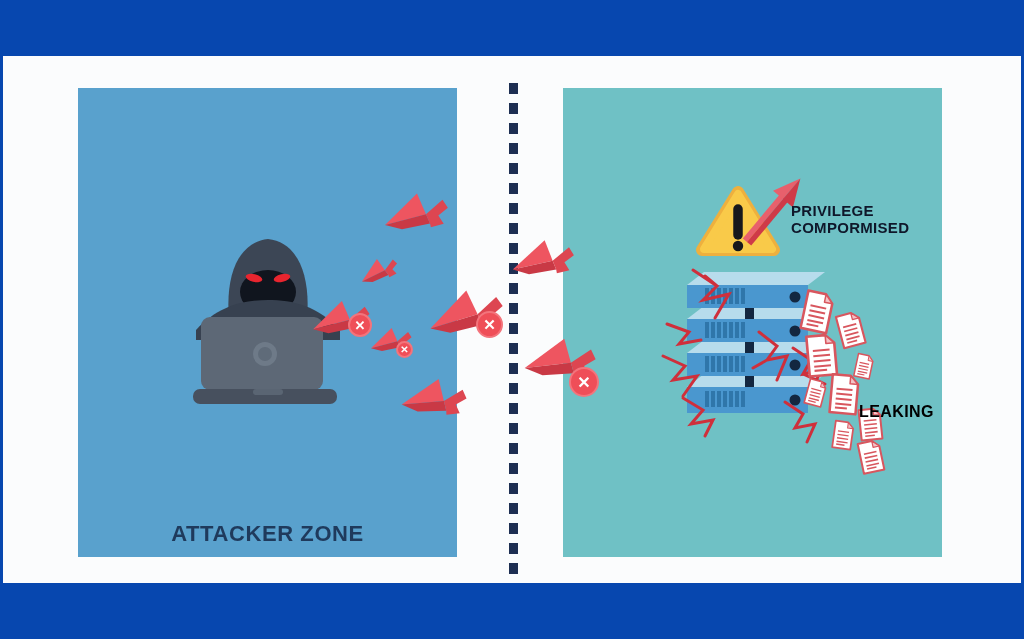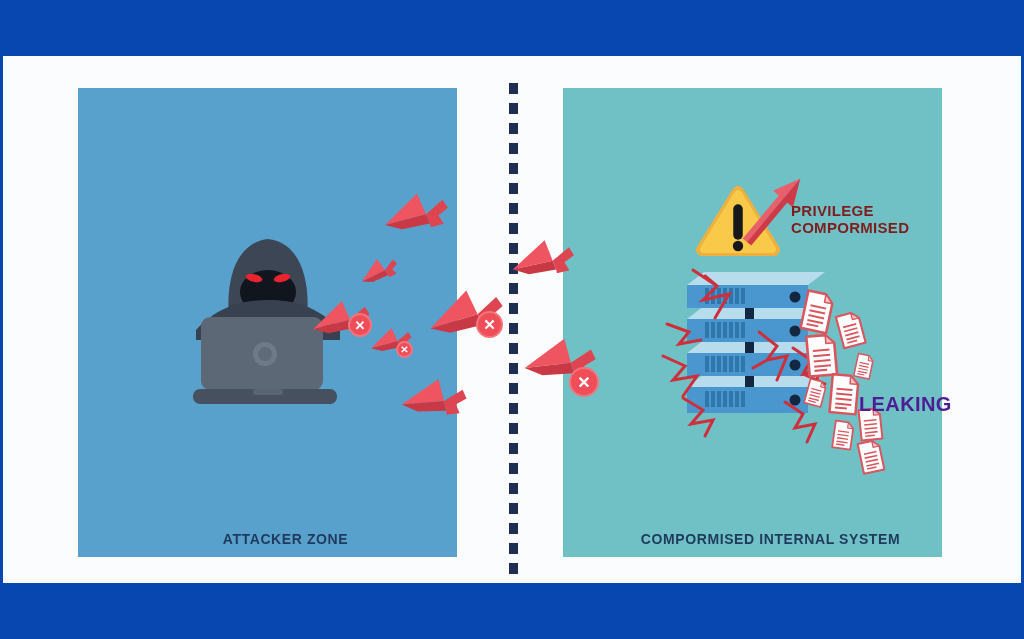--- a/index.html
+++ b/index.html
@@ -10,32 +10,32 @@
   .canvas { position:absolute; left:3px; top:56px; width:1018px; height:527px;
             background:#fbfcfd; overflow:hidden; }
 
   .panel { position:absolute; top:32px; width:379px; height:469px; }
   .panel.left  { left:75px;  background:#59a1cd; }
   .panel.right { left:560px; background:#6fc1c5; }
 
   .panel > svg.scene { position:absolute; left:0; top:0; width:379px; height:469px; }
 
   .zone-label { position:absolute; left:0; right:0; bottom:10px; text-align:center;
-                font-size:14px; font-weight:bold; letter-spacing:0.6px; color:#1f3a5c;
-                white-space:nowrap;padding-left:36px; }
+                font-size:22px; font-weight:bold; letter-spacing:0.6px; color:#1f3a5c;
+                white-space:nowrap; }
 
   .divider { position:absolute; left:506px; top:27px; width:9px; height:493px;
              background:repeating-linear-gradient(to bottom,
                 #1d2e52 0px, #1d2e52 11px, transparent 11px, transparent 20px); }
 
   .privilege-label { position:absolute; left:228px; top:114px; font-size:15px;
-                     font-weight:bold; line-height:17px; color:#7f1d1d;
+                     font-weight:bold; line-height:17px; color:#0f172a;
                      letter-spacing:0.3px; white-space:nowrap; }
-  .leaking-label { position:absolute; left:296px; top:305px; font-size:20px;
-                   font-weight:bold; color:#4c1d95; letter-spacing:0.4px; }
+  .leaking-label { position:absolute; left:296px; top:315px; font-size:16px;
+                   font-weight:bold; color:#000000; letter-spacing:0.4px; }
 
   svg.plane { position:absolute; overflow:visible; }
 
   .badge { position:absolute; border-radius:50%; background:#ef4e58;
            border:2px solid #f3747c; color:#ffffff; display:flex;
            align-items:center; justify-content:center; font-weight:bold;
            z-index:6; }
   .badge span { transform:translateY(-0.5px); }
 
   .b3 { left:345px; top:257px; width:24px; height:24px; font-size:13px; }
@@ -193,21 +193,20 @@
           <use href="#doc-shape" xlink:href="#doc-shape" transform="translate(271,331) rotate(8) scale(0.7)"></use>
           <use href="#doc-shape" xlink:href="#doc-shape" transform="translate(292,355) rotate(-12) scale(0.8)"></use>
         </g>
       </svg>
 
       <div class="privilege-label">
         <div>PRIVILEGE</div>
         <div>COMPORMISED</div>
       </div>
       <div class="leaking-label">LEAKING</div>
-      <div class="zone-label">COMPORMISED INTERNAL SYSTEM</div>
     </section>
 
     <svg class="plane p1" viewBox="0 0 100 72">
         <use href="#plane-shape" xlink:href="#plane-shape"></use>
       </svg>
     <svg class="plane p2" viewBox="0 0 100 72">
         <use href="#plane-shape" xlink:href="#plane-shape"></use>
       </svg>
     <svg class="plane p3" viewBox="0 0 100 72">
         <use href="#plane-shape" xlink:href="#plane-shape"></use>

